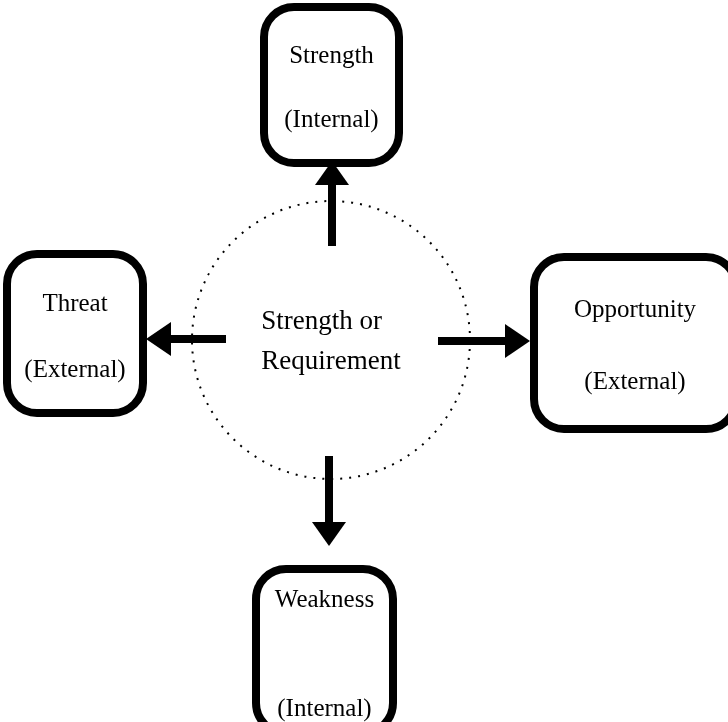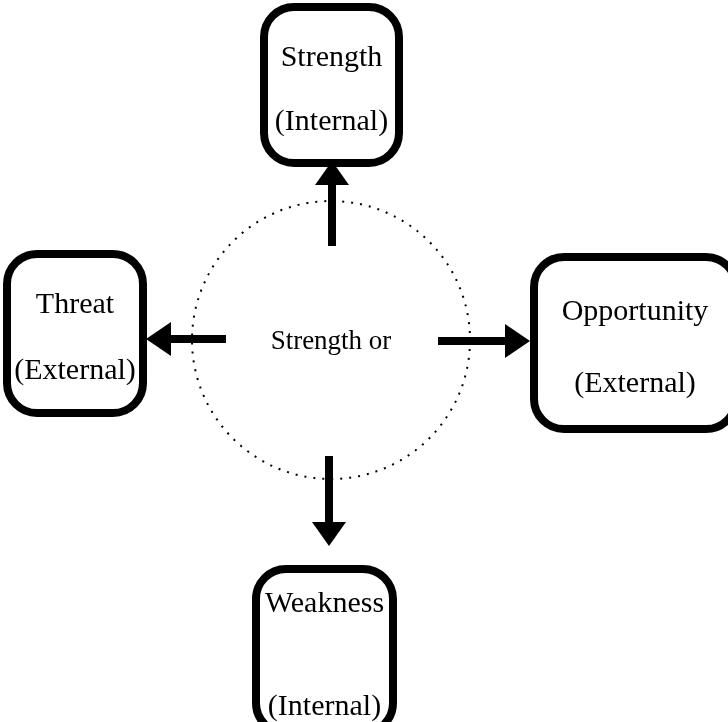--- a/index.html
+++ b/index.html
@@ -30,21 +30,21 @@
     background: #ffffff;
     border: 8px solid #000000;
     border-radius: 34px;
     z-index: 2;
     display: flex;
     flex-direction: column;
     align-items: center;
     justify-content: space-around;
     padding: 12px 2px 8px 2px;
     text-align: center;
-    font-size: 30px;
+    font-size: 25px;
     line-height: 1.1;
   }
   .node-top    { left: 260px; top: 3px;   width: 143px; height: 164px; }
   .node-left   { left: 3px;   top: 250px; width: 144px; height: 167px; }
   .node-right  { left: 530px; top: 253px; width: 210px; height: 180px; }
   .node-bottom { left: 252px; top: 565px; width: 145px; height: 172px; justify-content: space-between; }
   .center-circle {
     position: absolute;
     left: 191px;
     top: 200px;
@@ -89,20 +89,21 @@
 
     <g>
       <line x1="329" y1="456" x2="329" y2="527" stroke="#000000" stroke-width="8"></line>
       <polygon points="329,546 312,522 346,522" fill="#000000"></polygon>
     </g>
   </svg>
 
   <div class="center-circle">
     <div class="center-text">
       <div>Strength or</div>
+      <div>Requirement</div>
     </div>
   </div>
 
   <div class="node node-top">
     <span>Strength</span>
     <span>(Internal)</span>
   </div>
 
   <div class="node node-left">
     <span>Threat</span>

